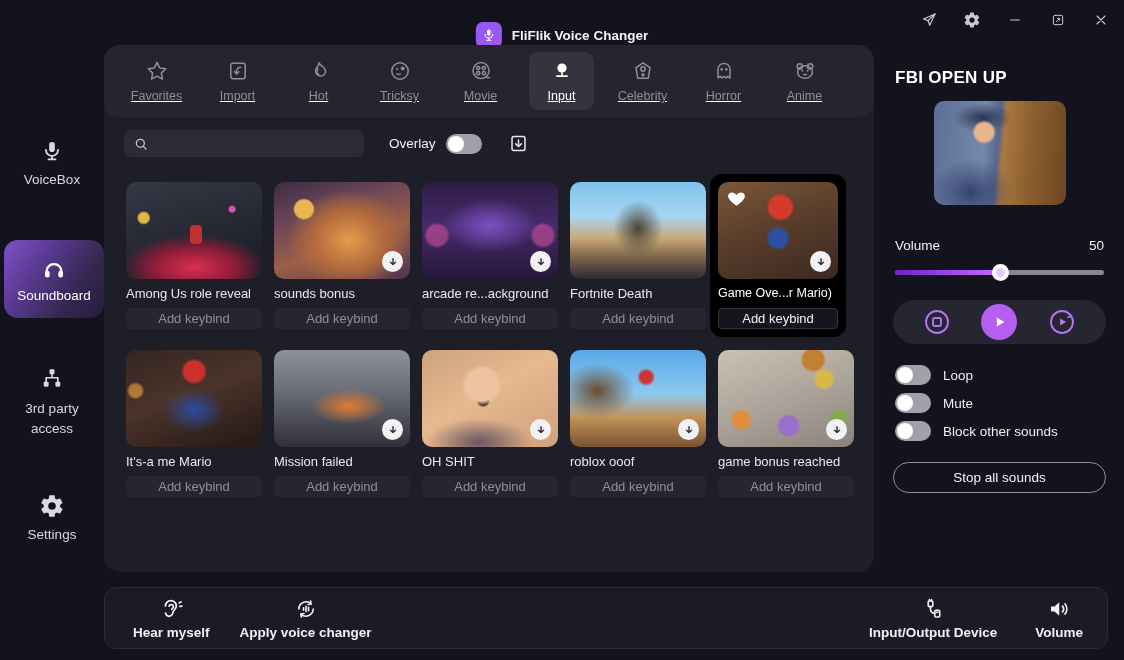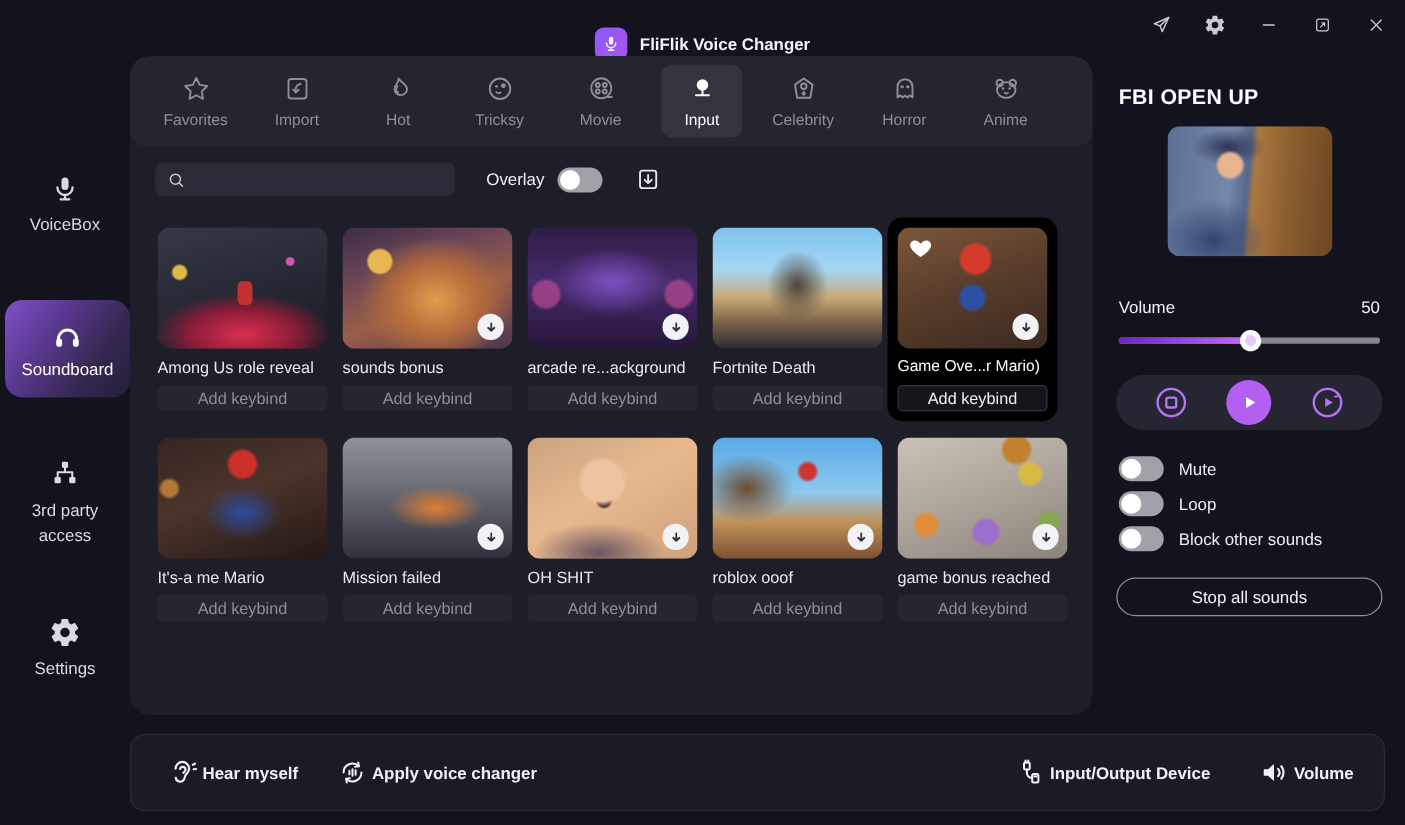--- a/index.html
+++ b/index.html
@@ -22,21 +22,21 @@
   .sidebar { position:absolute; left:0; top:40px; width:104px; bottom:0; }
   .side-item { position:absolute; left:0; width:104px; display:flex; flex-direction:column; align-items:center; gap:8px; font-size:13.5px; color:#d9d9e1; cursor:pointer; text-align:center; }
   .side-item-0 { top:98px; }
   .side-item-1 { top:200px; height:78px; justify-content:center; gap:6px; left:4px; width:100px; border-radius:14px;
     background:linear-gradient(125deg,#7f51c9 0%,#59398f 35%,#352750 70%,#251e3c 100%); color:#fff; }
   .side-item-2 { top:325px; }
   .side-item-2 .side-label { width:88px; line-height:1.45; }
   .side-item-3 { top:453px; }
 
   
-  .main-panel { position:absolute; left:104px; top:45px; width:770px; height:527px; background:#1e1e29; border-radius:16px; }
+  .main-panel { position:absolute; left:104px; top:45px; width:770px; height:527px; background:#1e1e29; border-radius:16px;text-decoration:underline; }
   .tabbar { height:72px; background:#25252f; border-radius:16px 16px 13px 13px; display:flex; align-items:center; padding:0 20px; gap:16px; }
   .tab { width:65px; height:58px; display:flex; flex-direction:column; align-items:center; justify-content:center; gap:6px; color:#8f8f9a; font-size:12.5px; border-radius:9px; cursor:pointer; }
   .tab.selected { background:#34343f; color:#fff; }
 
   .search-row { position:absolute; top:85px; left:20px; display:flex; align-items:center; }
   .search-box { width:240px; height:27px; background:#2b2b38; border-radius:6px; display:flex; align-items:center; padding:0 9px; gap:7px; color:#c9c9d3; }
   .search-box input { flex:1; background:transparent; border:none; outline:none; color:#fff; font-size:13px; font-family:inherit; }
   .overlay-label { margin-left:25px; font-size:13.5px; color:#f0f0f4; }
   .toggle { position:relative; width:36px; height:20px; border-radius:10px; background:#a1a1a9; margin-left:10px; cursor:pointer; flex:none; }
   .toggle .knob { position:absolute; left:2px; top:2px; width:16px; height:16px; border-radius:50%; background:#fff; }
@@ -120,21 +120,21 @@
   .pc-play { width:36px; height:36px; border-radius:50%; background:#b55ef2; }
   .rp-toggles { margin-top:21px; }
   .rp-toggle-row { display:flex; align-items:center; gap:12px; margin:0 0 8px 20px; font-size:13.5px; color:#eeeef3; }
   .rp-toggle-row .toggle { margin-left:0; }
   .stop-all { display:block; margin:21px auto 0; width:213px; height:31px; border-radius:16px; border:1px solid #8f8f97; background:transparent; color:#f2f2f6; font-size:13.5px; font-family:inherit; cursor:pointer; }
 
   
   .bottom-bar { position:absolute; left:104px; top:587px; width:1004px; height:62px; background:#1b1b25; border:1px solid #2b2b37; border-radius:12px; display:flex; align-items:center; justify-content:space-between; padding:0 24px 0 28px; }
   .bb-group { display:flex; gap:30px; }
   .bb-group.right { gap:38px; }
-  .bb-item { display:flex; align-items:center; gap:3px; font-size:13.5px; font-weight:700; color:#f1f1f5; cursor:pointer; }
+  .bb-item { display:flex; flex-direction:column; align-items:center; gap:3px; font-size:13.5px; font-weight:700; color:#f1f1f5; cursor:pointer; }
 </style>
 </head>
 <body>
 
 <div class="titlebar">
   <div class="app-chip">
     <div class="app-icon">
         <svg width="16" height="16" viewBox="0 0 24 24">
           <rect x="9.4" y="3.6" width="5.2" height="9.4" rx="2.6" fill="currentColor"></rect>
           <path d="M6.4 11a5.6 5.6 0 0 0 11.2 0M12 16.6v2.6M8.8 19.8h6.4" fill="none" stroke="currentColor" stroke-linecap="round" stroke-linejoin="round" stroke-width="1.7"></path>
@@ -496,27 +496,27 @@
             <path d="m18.4 5.2 1.4 2.4-2.7.4" stroke-width="1.3"></path>
           </svg>
         </span>
       </span>
     </div>
   <div class="rp-toggles">
       <div class="rp-toggle-row">
         <span class="toggle">
           <span class="knob"></span>
         </span>
-    <span>Mute</span>
+    <span>Loop</span>
       </div>
       <div class="rp-toggle-row">
         <span class="toggle">
           <span class="knob"></span>
         </span>
-    <span>Loop</span>
+    <span>Mute</span>
       </div>
       <div class="rp-toggle-row">
         <span class="toggle">
           <span class="knob"></span>
         </span>
     <span>Block other sounds</span>
       </div>
     </div>
   <button class="stop-all">Stop all sounds</button>
 </div>

